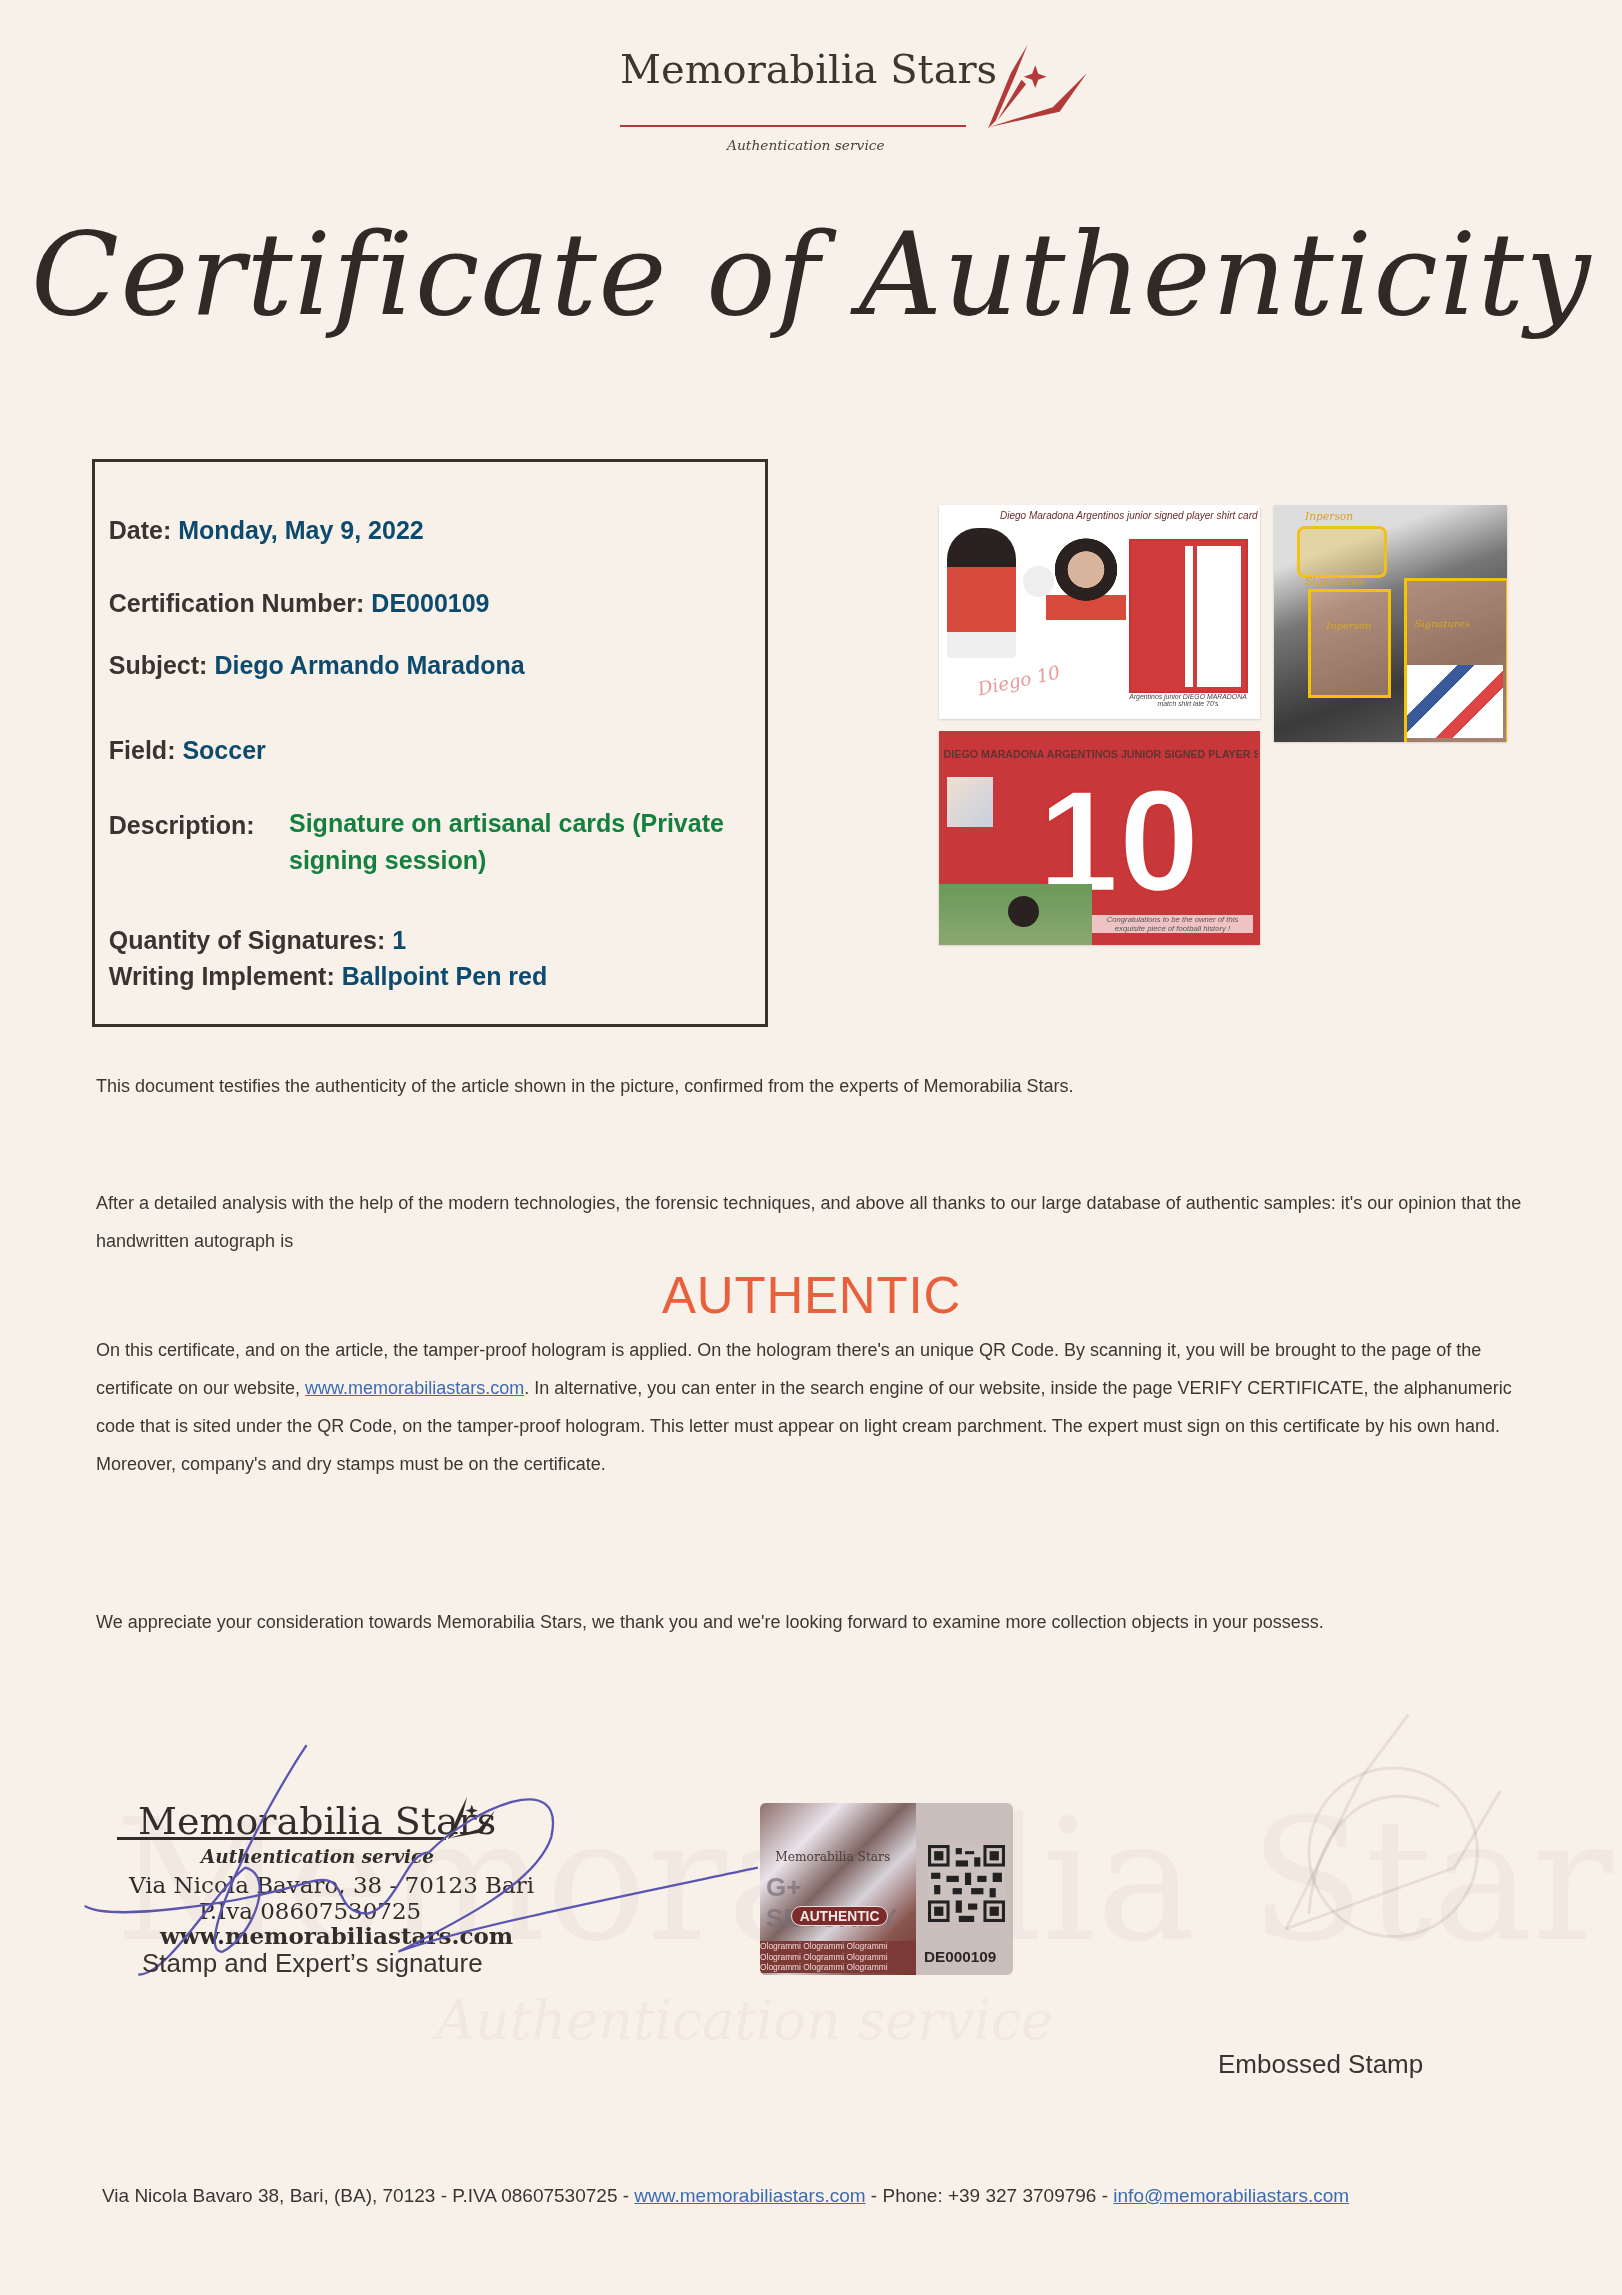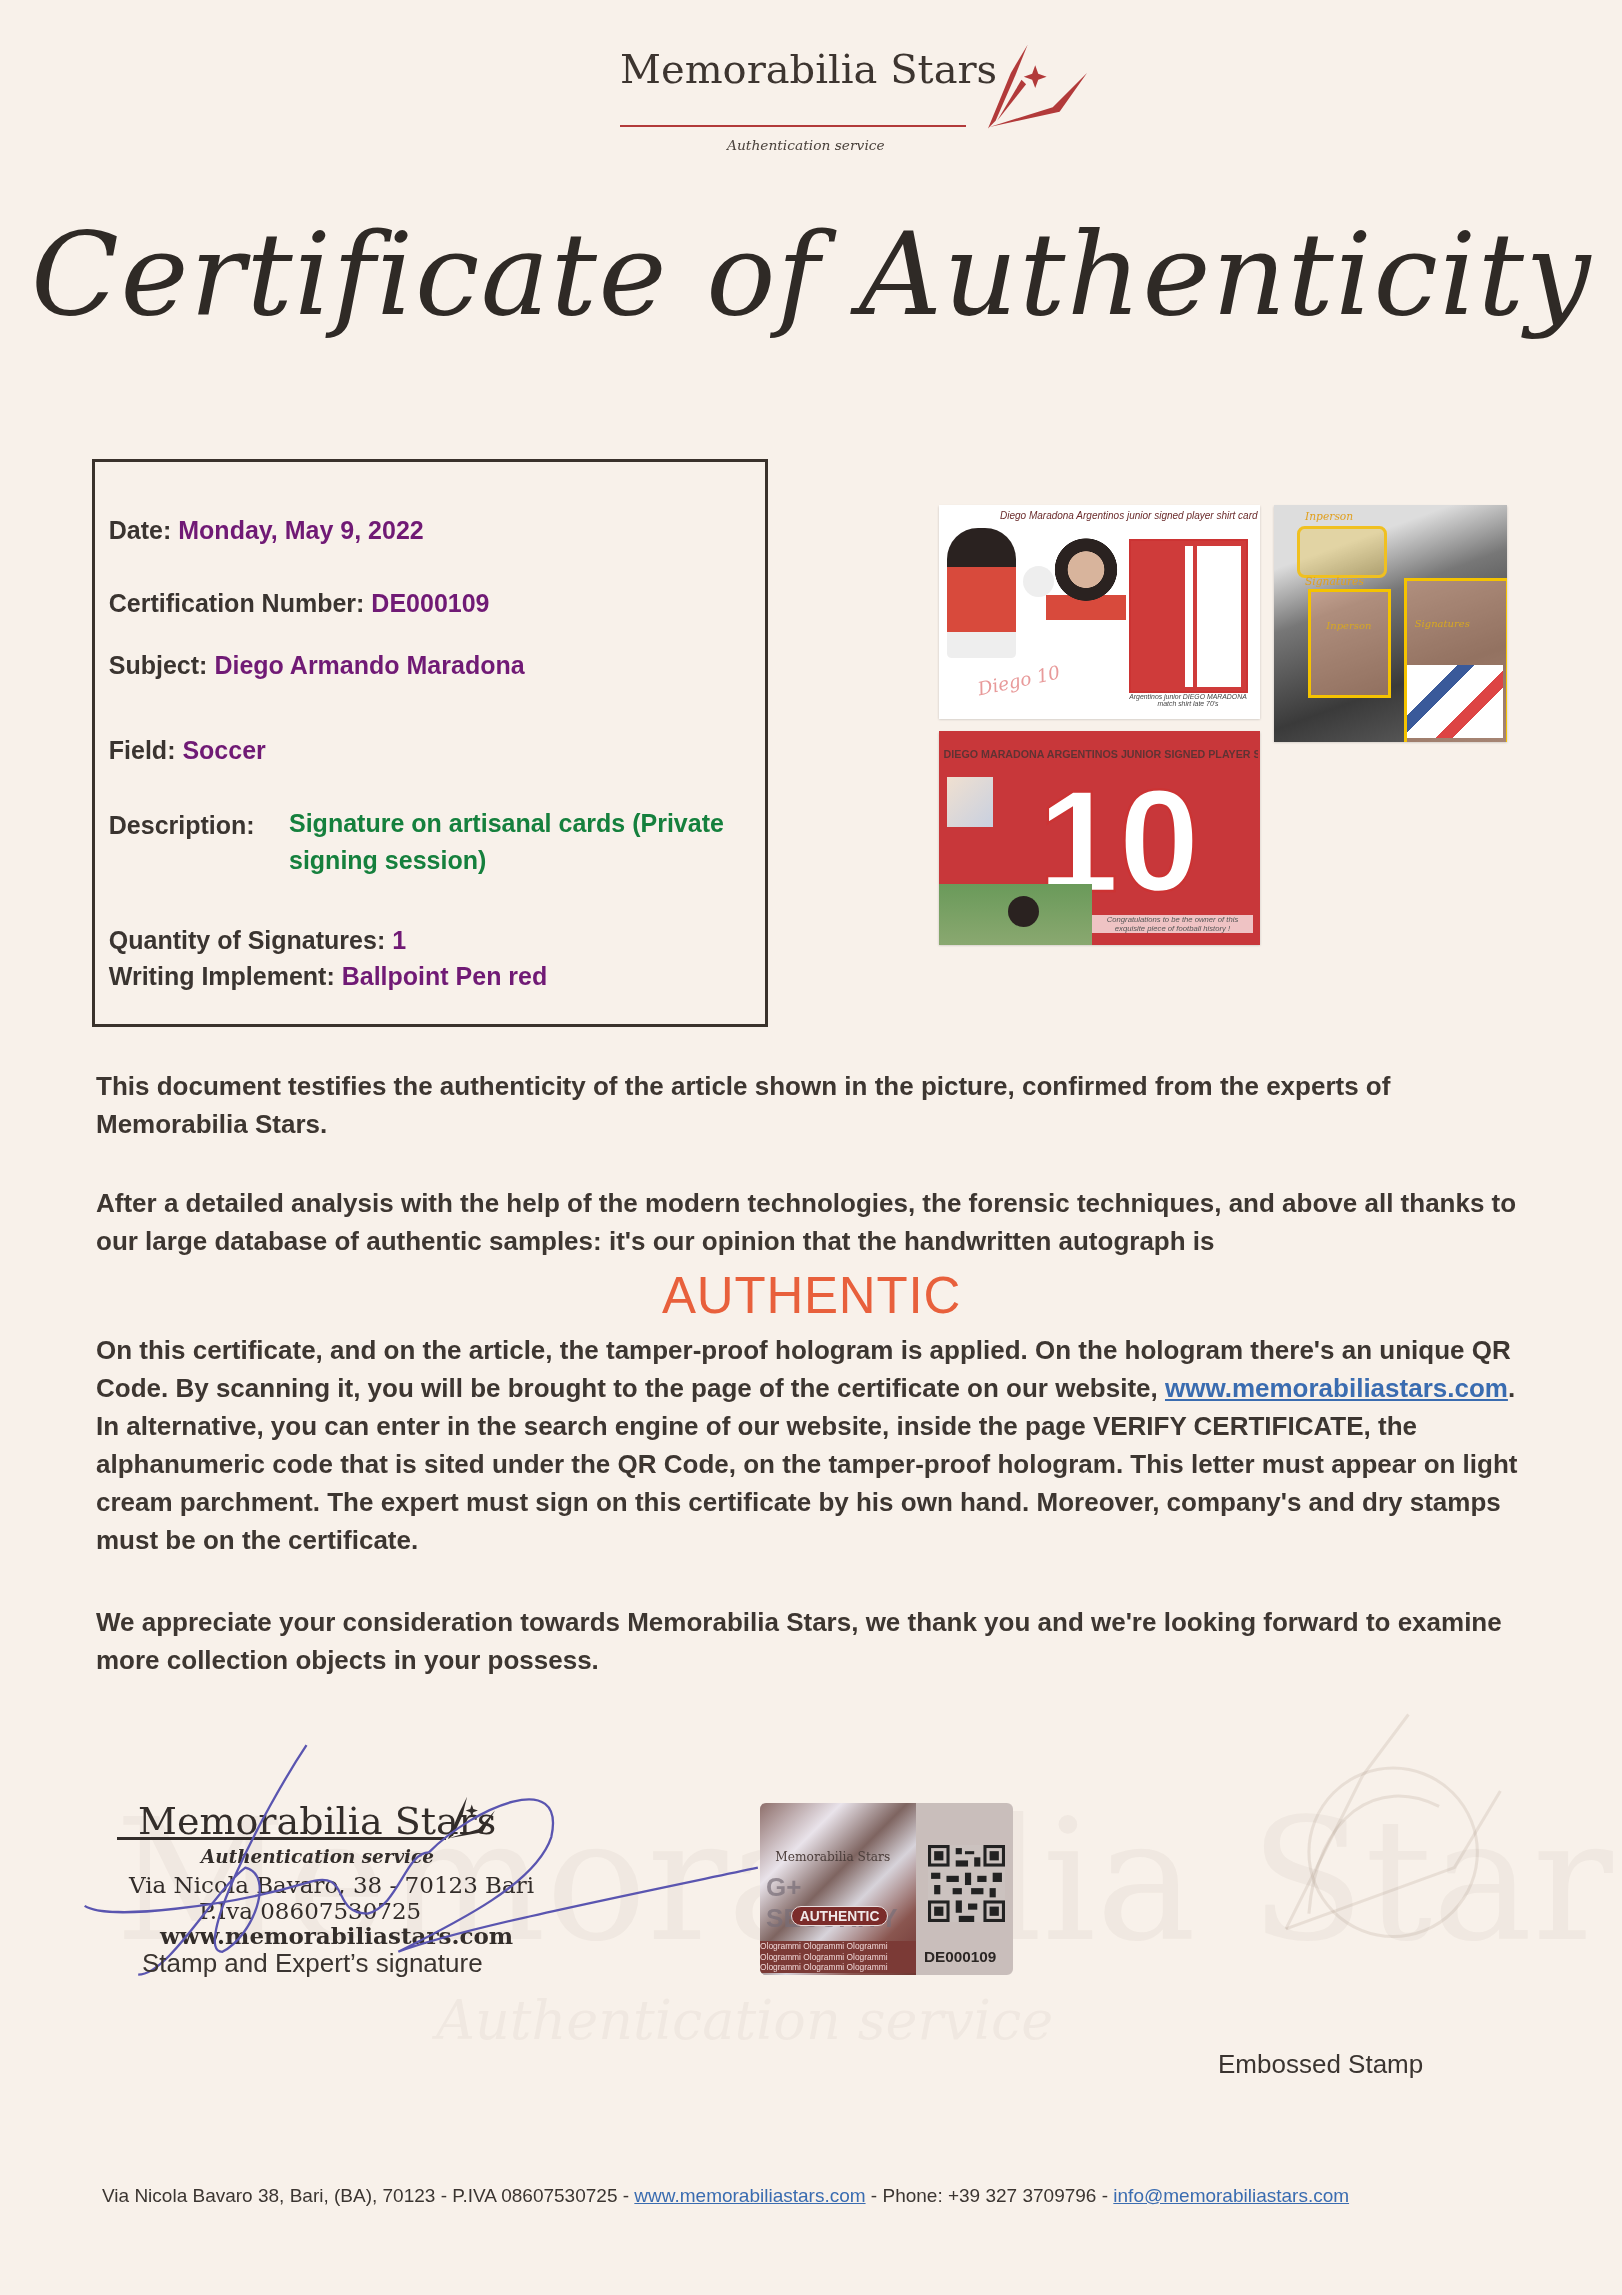--- a/index.html
+++ b/index.html
@@ -29,31 +29,31 @@
     font-family: "DejaVu Serif", serif; font-style: italic; font-weight: normal;
     font-size: 115px; color: #2f2a26; letter-spacing: 1.5px;
   }
 
   
   .info-box {
     left: 92px; top: 459px; width: 676px; height: 568px;
     border: 3.8px solid #3a322c; box-sizing: border-box;
   }
   .info-line { position: absolute; left: 13.8px; font-size: 25px; font-weight: bold; color: #3a3430; }
-  .info-line .val { color: #701a75; text-align: center; }
+  .info-line .val { color: #0c4a6e; text-align: center; }
   .desc-val { position: absolute; left: 194px; width: 459px; font-size: 25px; font-weight: bold; color: #15803d; line-height: 37px; }
 
   
   .card { position: absolute; background: #fff; box-shadow: 0 0.8px 2.3px rgba(0,0,0,0.2); overflow: hidden; margin-left: 36px; }
   .card1 { left: 903px; top: 505px; width: 321px; height: 214px; }
   .card2 { left: 903px; top: 731px; width: 321px; height: 214px; background: #c8373a; }
   .card3 { left: 1238px; top: 505px; width: 233px; height: 237px; background: #eee8e0; }
 
   
-  .para { left: 96px; width: 1439px; font-size: 26px; line-height: 38px; color: #3d3631; font-weight: bold; }
+  .para { left: 96px; width: 1439px; font-size: 18px; line-height: 38px; color: #3d3631; }
   .para a { color: #3a6cb0; text-decoration: underline; }
   .authentic { left: 0; width: 1623px; top: 1266px; text-align: center; font-size: 51px; color: #e8603c; letter-spacing: 0.8px; }
 
   
   .stamp { left: 77px; top: 1722px; width: 497px; height: 253px; }
   .stamp-name { position: absolute; left: 61px; top: 77px; font-family: "DejaVu Serif", serif; font-size: 38px; color: #332d2a; }
   .stamp-line { position: absolute; left: 40px; top: 115px; width: 329px; height: 3.1px; background: #332d2a; }
   .stamp-tag { position: absolute; left: 124px; top: 124px; font-family: "DejaVu Serif", serif; font-style: italic; font-weight: bold; font-size: 18.4px; color: #332d2a; }
   .stamp-addr { position: absolute; left: 52px; top: 150px; font-family: "DejaVu Serif", serif; font-size: 23px; color: #332d2a; }
   .stamp-piva { position: absolute; left: 122px; top: 176px; font-family: "DejaVu Serif", serif; font-size: 23px; color: #332d2a; }

